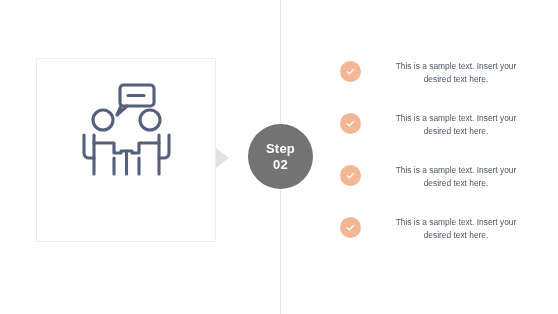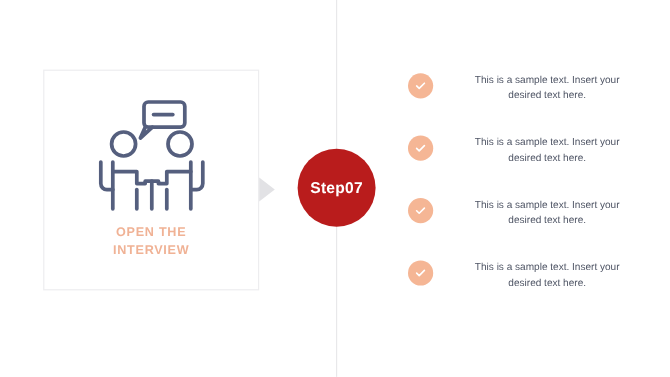--- a/index.html
+++ b/index.html
@@ -79,24 +79,24 @@
   }
 
   
   .step-circle {
     position: absolute;
     left: 248px;
     top: 124px;
     width: 65px;
     height: 65px;
     border-radius: 50%;
-    background: #b91c1c;
+    background: #737373;
     color: #ffffff;
     display: flex;
-    flex-direction: row;
+    flex-direction: column;
     align-items: center;
     justify-content: center;
     font-weight: bold;
     z-index: 3;
   }
   .step-circle .step-word {
     font-size: 13px;
     line-height: 16px;
     letter-spacing: 0.2px;
   }
@@ -172,31 +172,27 @@
 
         <path d="M87 54 L87 93"></path>
         <path d="M87 62 L67 62 L67 72 L60 72"></path>
         <path d="M67 77 L67 93"></path>
 
         <path d="M49 70 L60 70"></path>
         <path d="M54.5 70 L54.5 93"></path>
       </svg>
     </div>
 
-    <div class="card-title">
-      <span>OPEN THE</span>
-      <span class="l2">INTERVIEW</span>
-    </div>
   </div>
 
   <div class="arrow"></div>
 
   <div class="step-circle">
     <span class="step-word">Step</span>
-    <span class="step-num">07</span>
+    <span class="step-num">02</span>
   </div>
 
   <div class="list">
 
     <div class="list-item" style="top:0px">
       <span class="check-badge">
         <svg viewBox="0 0 16 16" width="11" height="11">
           <path d="M3.2 8.2 L6.3 11.2 L12.6 4.9" fill="none" stroke="#ffffff" stroke-width="2" stroke-linecap="round" stroke-linejoin="round"></path>
         </svg>
       </span>

